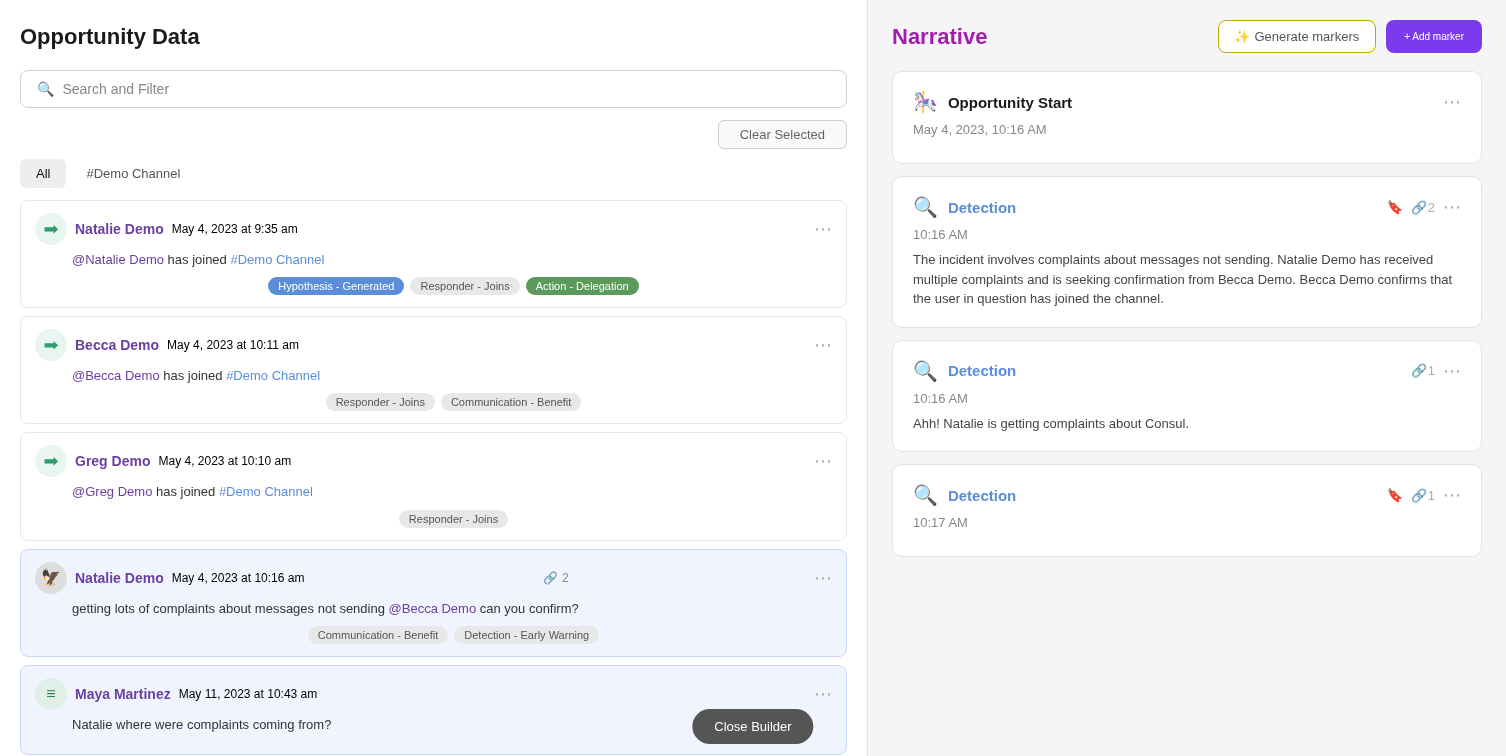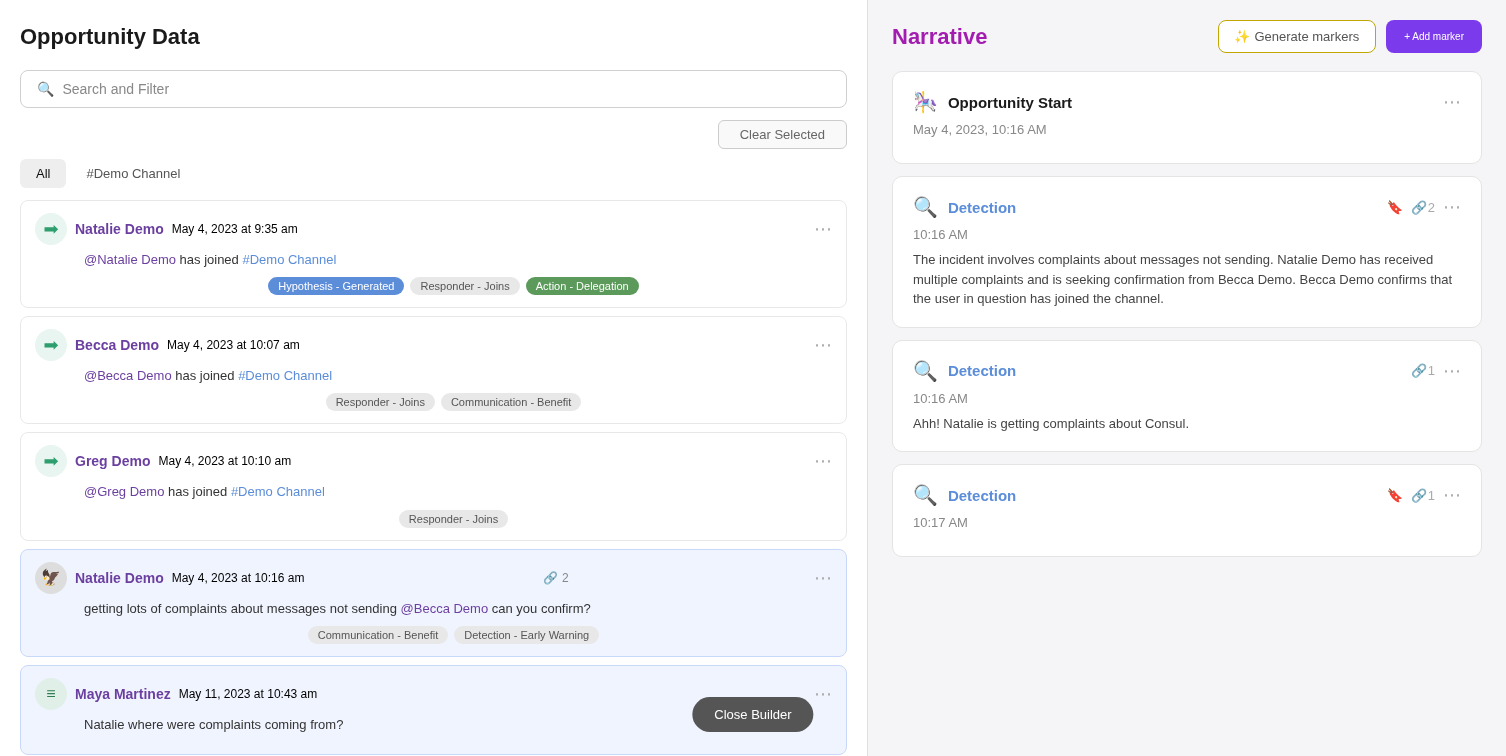--- a/index.html
+++ b/index.html
@@ -114,21 +114,21 @@
       color: #888;
       font-size: 12px;
       display: flex;
       align-items: center;
       gap: 3px;
     }
     .msg-body {
       font-size: 13px;
       color: #333;
       margin-bottom: 8px;
-      margin-left: 49px;
+      margin-left: 37px;
       line-height: 1.4;
     }
     .msg-body .mention { color: #6b3fa0; font-weight: 500; }
     .msg-body .channel { color: #5b8dd9; font-weight: 500; }
     .tags {
       display: flex;
       flex-wrap: wrap;
       gap: 6px;
       margin-left: 40px;
       justify-content: center;
@@ -219,21 +219,21 @@
     .card-actions { margin-left: auto; display: flex; align-items: center; gap: 8px; color: #aaa; font-size: 13px; }
     .card-more { cursor: pointer; color: #aaa; font-size: 18px; }
     .card-time { font-size: 13px; color: #888; margin-bottom: 8px; }
     .card-body { font-size: 13px; color: #444; line-height: 1.5; }
 
     .scrollbar-hidden::-webkit-scrollbar { display: none; }
 
     
     .close-builder {
       position: fixed;
-      bottom: 24px;
+      bottom: 12px;
       left: 50%;
       transform: translateX(-50%);
       background: #555;
       color: #fff;
       border: none;
       border-radius: 20px;
       padding: 10px 22px;
       font-size: 13px;
       cursor: pointer;
       z-index: 100;
@@ -277,21 +277,21 @@
         <span class="tag tag-hypothesis">Hypothesis - Generated</span>
         <span class="tag tag-responder">Responder - Joins</span>
         <span class="tag tag-action">Action - Delegation</span>
       </div>
     </div>
 
     <div class="message-item">
       <div class="msg-header">
         <div class="avatar avatar-arrow">➡</div>
         <span class="msg-name">Becca Demo</span>
-        <span class="msg-time">May 4, 2023 at 10:07 am</span>
+        <span class="msg-time">May 4, 2023 at 10:11 am</span>
         <span class="msg-more">⋯</span>
       </div>
       <div class="msg-body">
         <span class="mention">@Becca Demo</span>
         has joined
         <span class="channel">#Demo Channel</span>
       </div>
       <div class="tags">
         <span class="tag tag-responder">Responder - Joins</span>
         <span class="tag tag-communication">Communication - Benefit</span>

